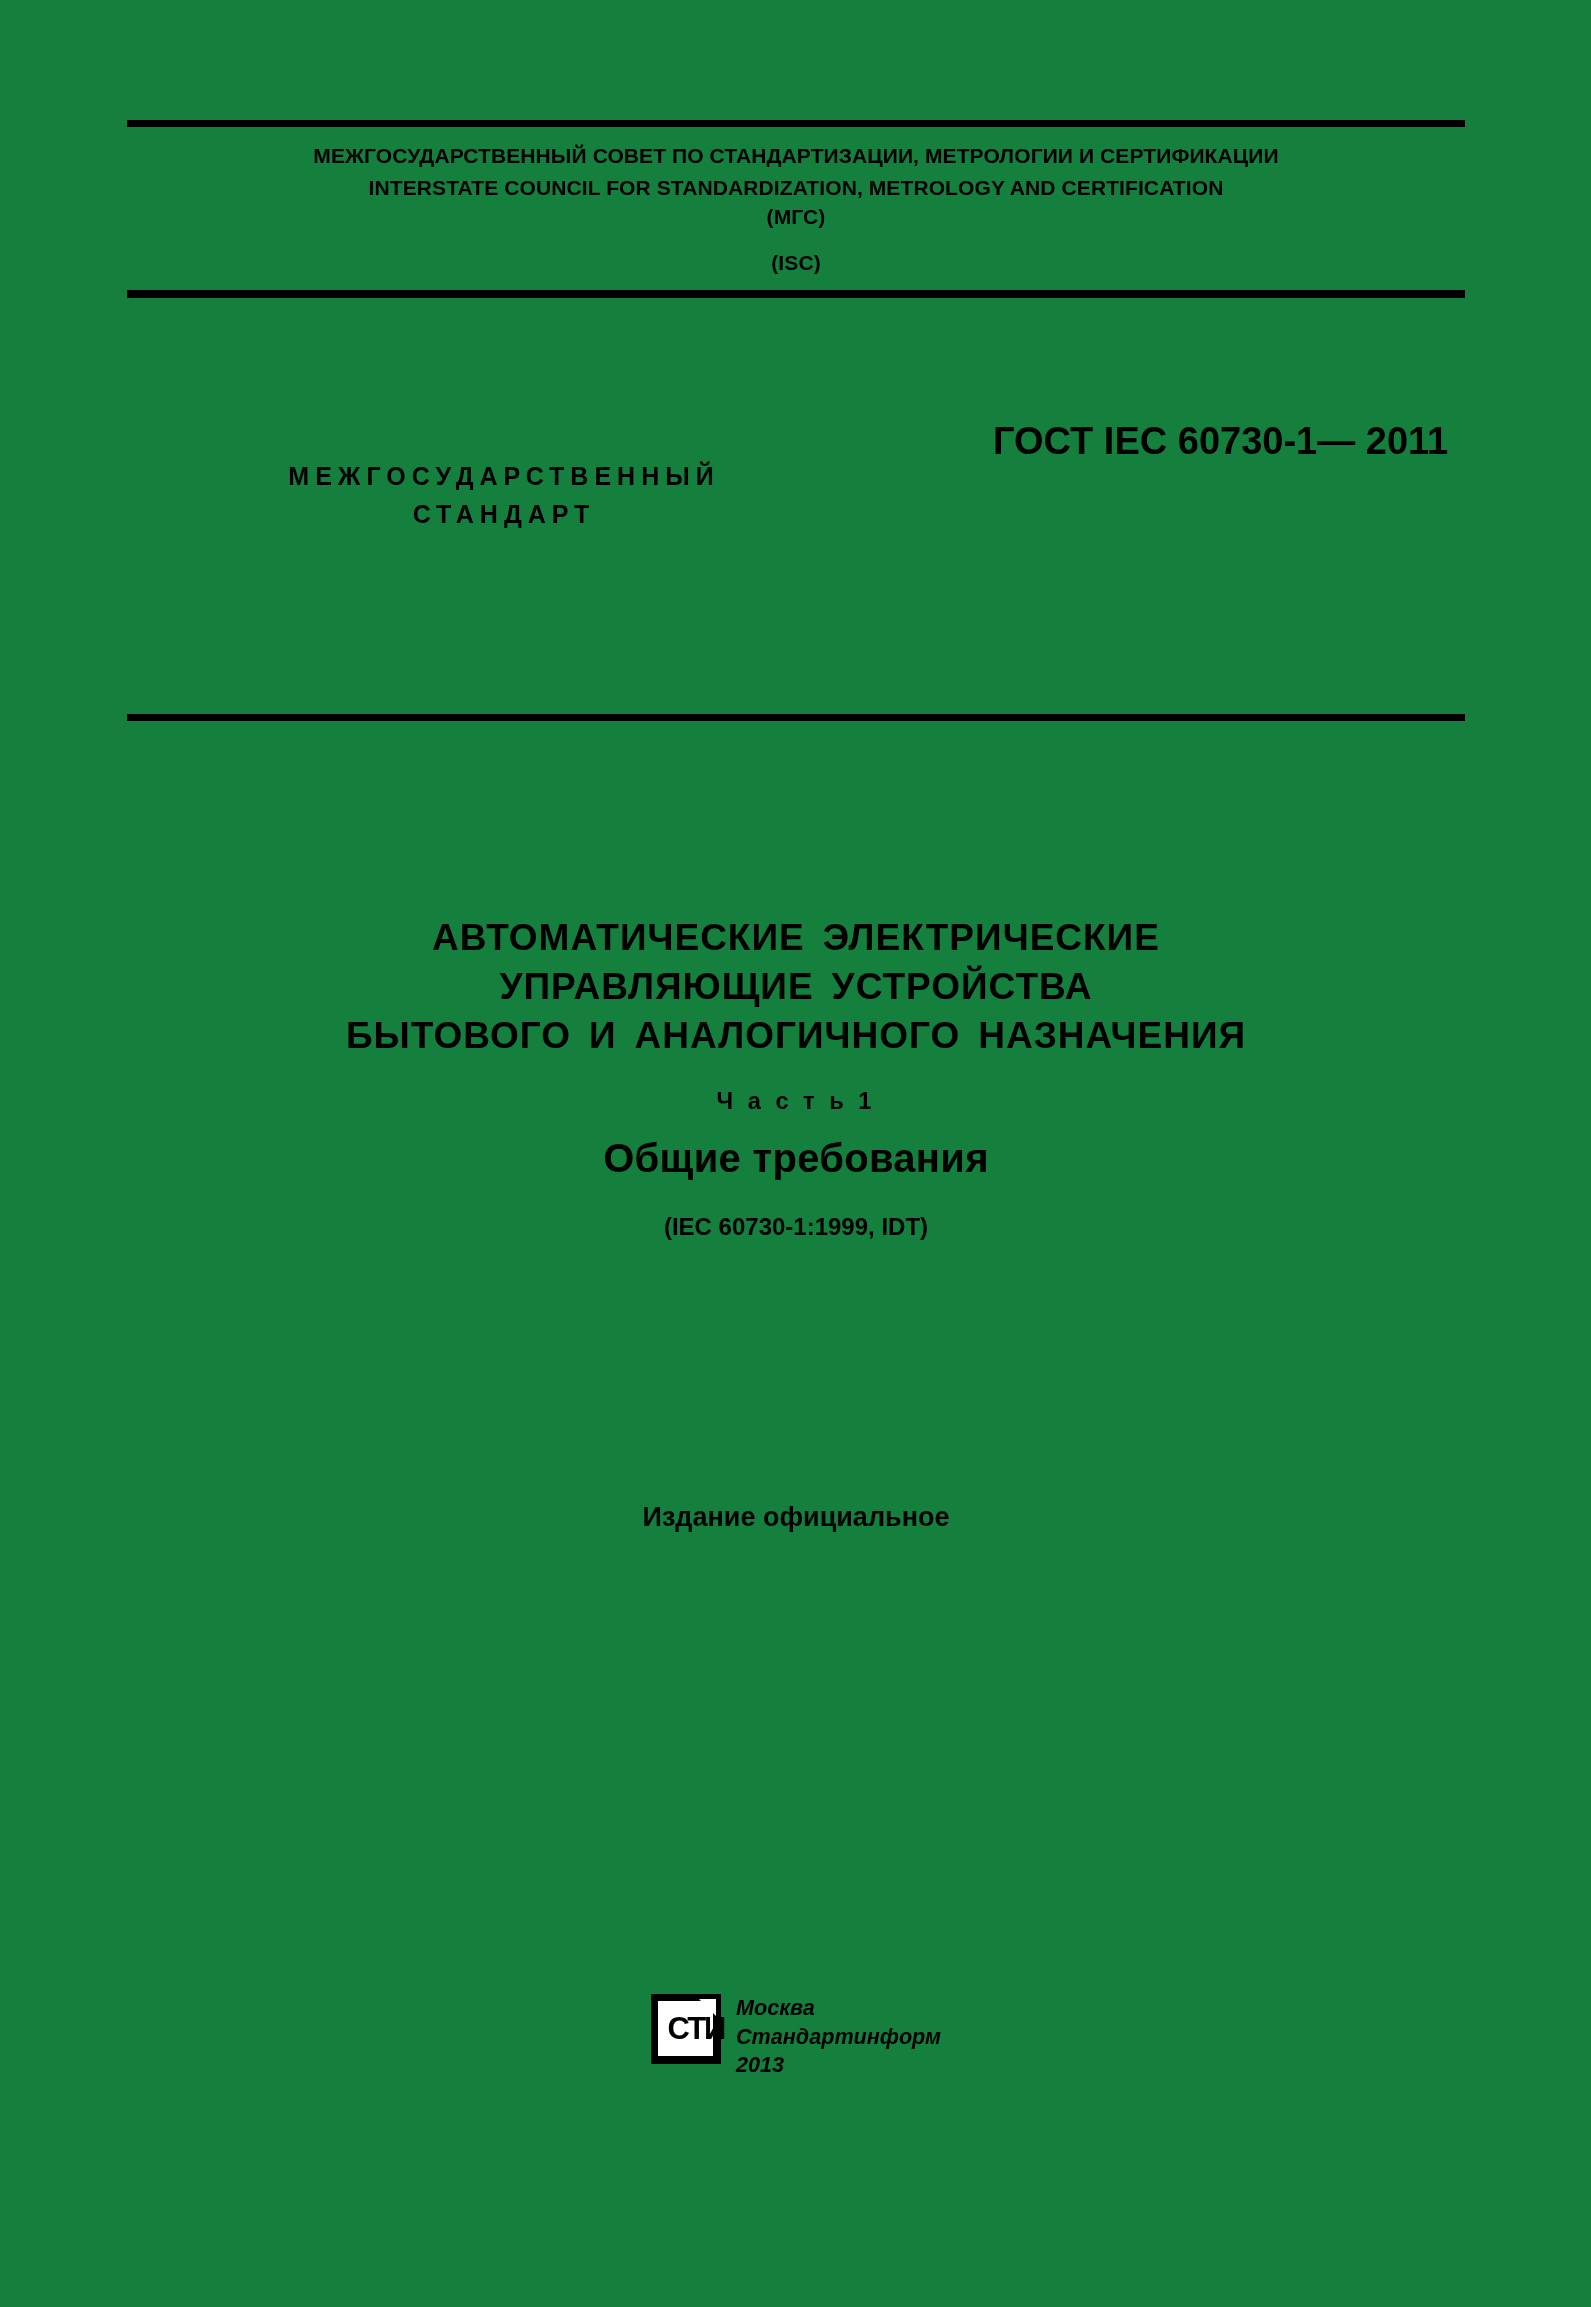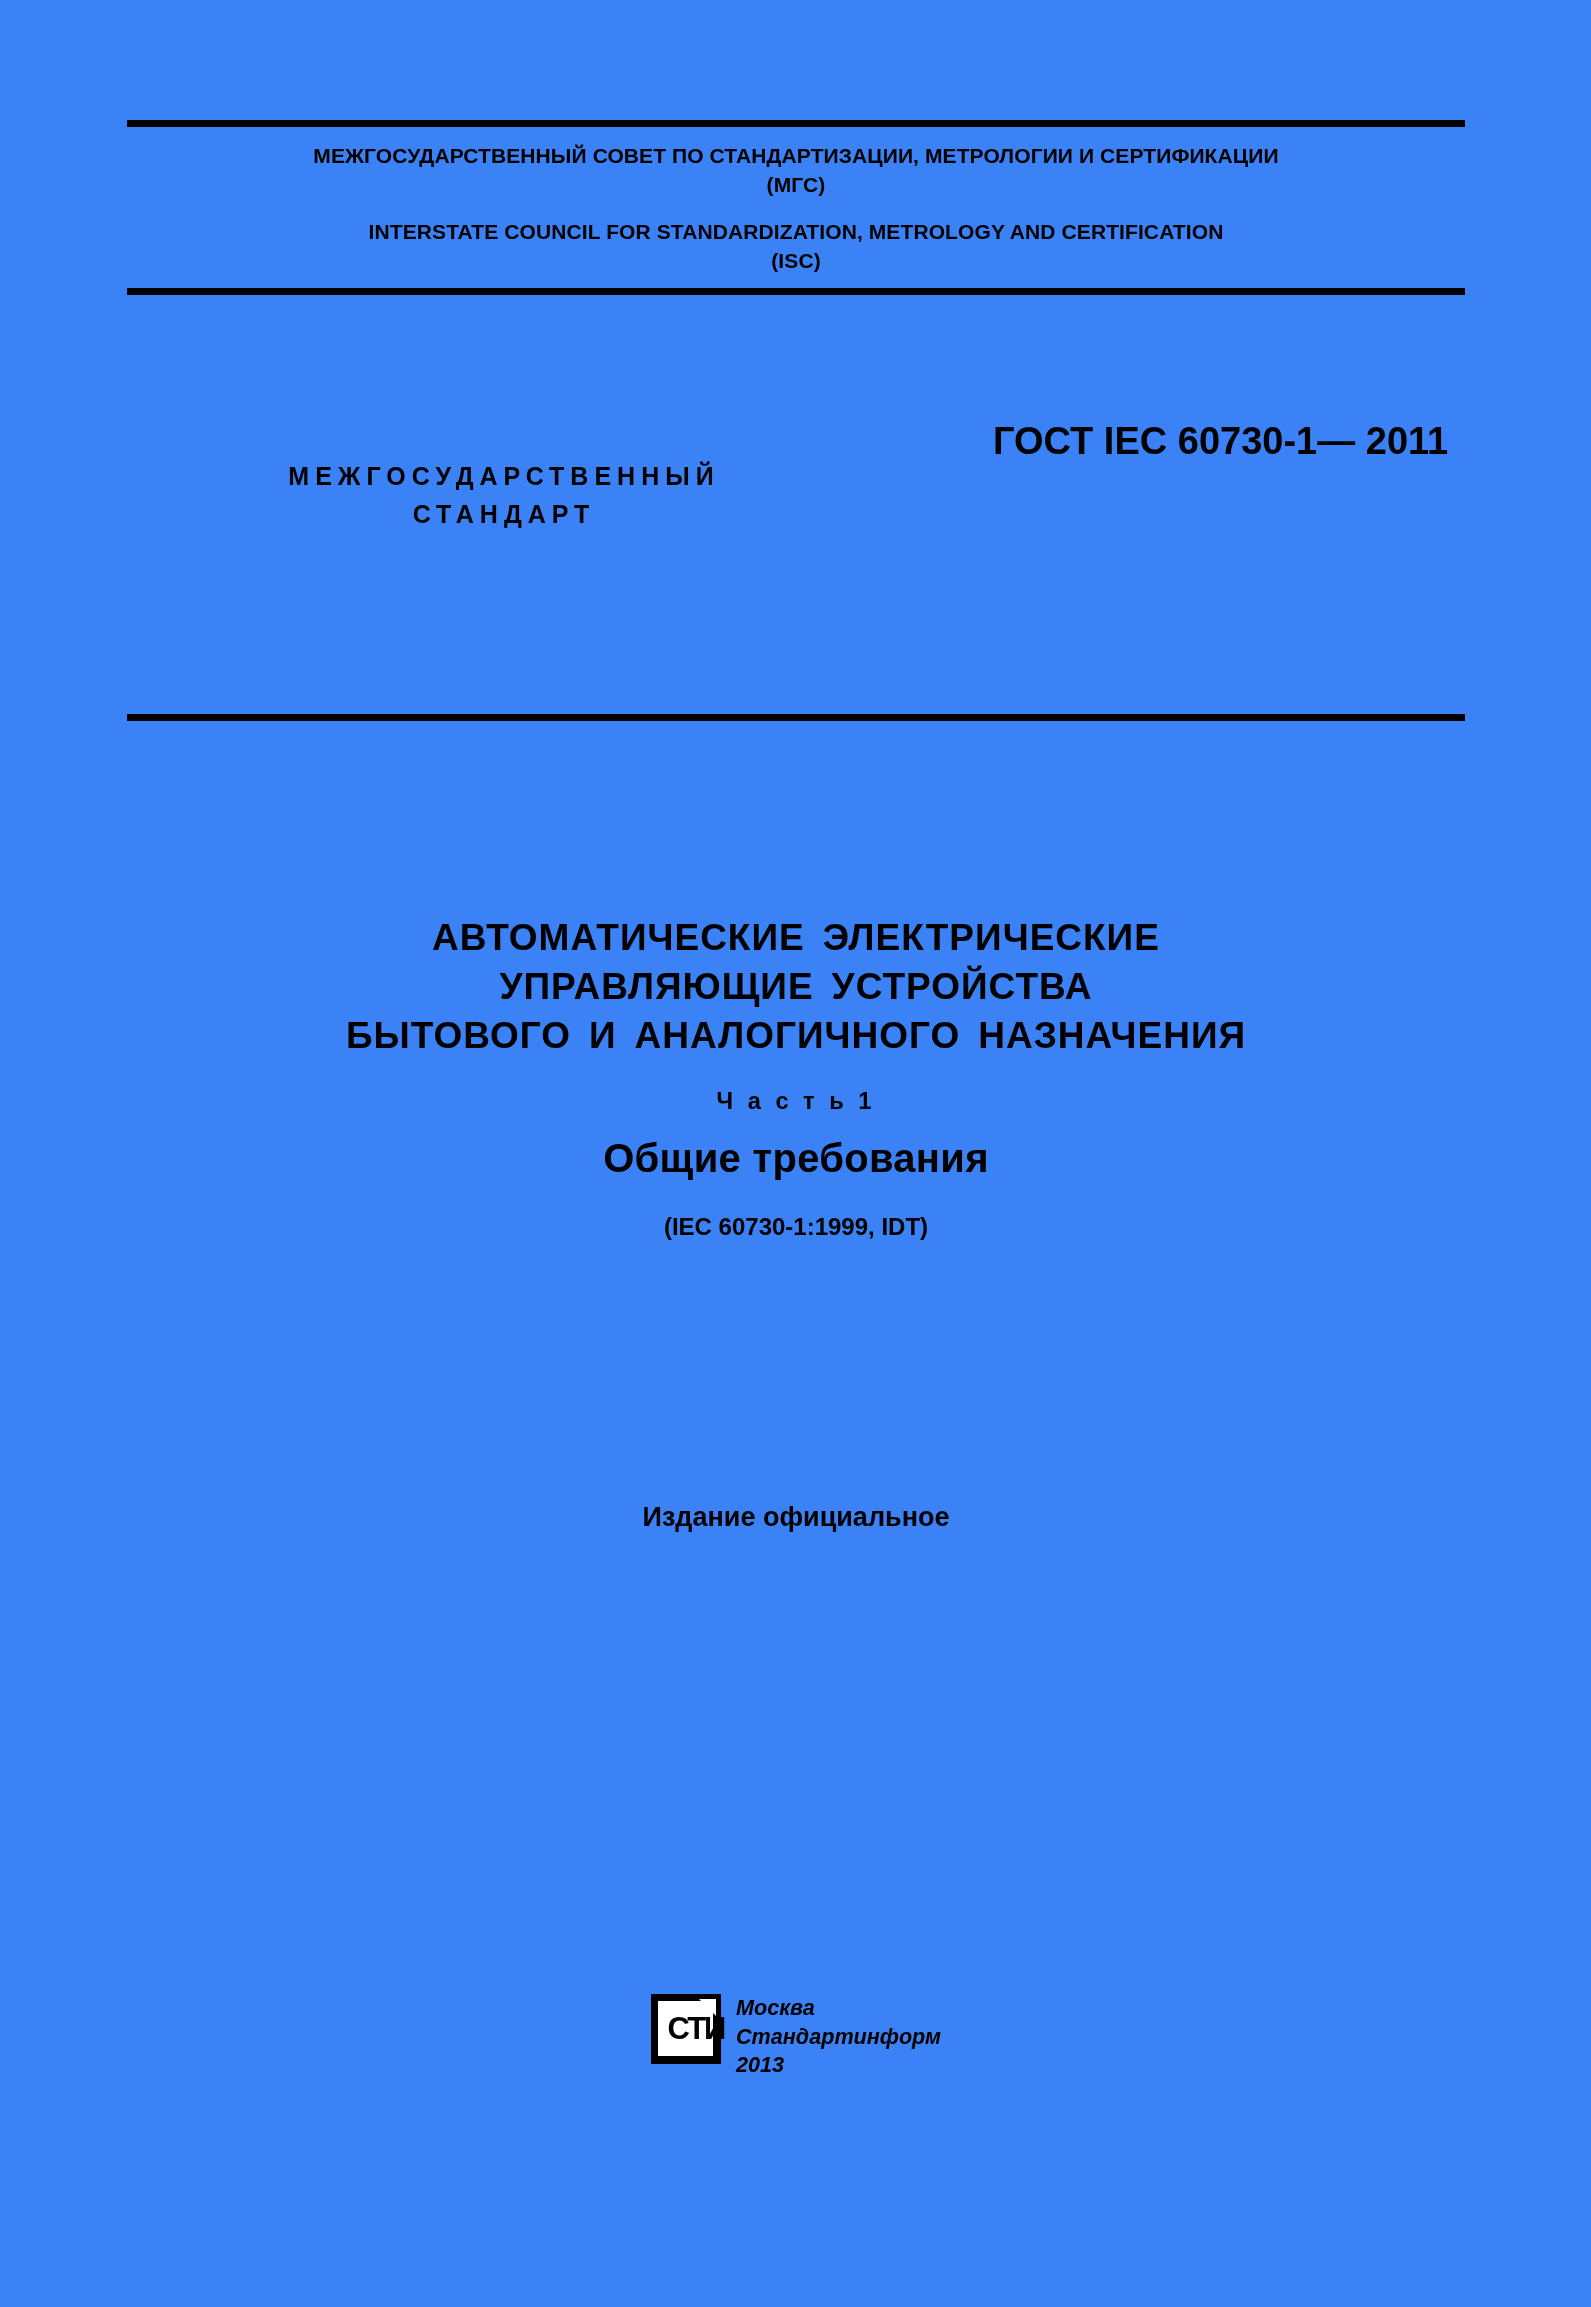--- a/index.html
+++ b/index.html
@@ -9,21 +9,21 @@
   }
   body {
     font-family: "Liberation Sans", sans-serif;
     color: #000000;
   }
   .page {
     position: relative;
     width: 1591px;
     height: 2307px;
     margin: 0 auto;
-    background: #3b82f6;
+    background: #15803d;
     overflow: hidden;
   }
   .content {
     position: absolute;
     left: 127px;
     top: 0;
     width: 1338px;
     height: 2307px;
   }
 
@@ -204,22 +204,22 @@
 </head>
 <body>
 
 <div class="page">
   <div class="content">
 
     <div class="header-block">
       <div class="rule-thick"></div>
       <div class="header-text">
         <p class="line">МЕЖГОСУДАРСТВЕННЫЙ СОВЕТ ПО СТАНДАРТИЗАЦИИ, МЕТРОЛОГИИ И СЕРТИФИКАЦИИ</p>
+        <p class="line en">INTERSTATE COUNCIL FOR STANDARDIZATION, METROLOGY AND CERTIFICATION</p>
         <p class="line sub">(МГС)</p>
-        <p class="line en">INTERSTATE COUNCIL FOR STANDARDIZATION, METROLOGY AND CERTIFICATION</p>
         <p class="line">(ISC)</p>
       </div>
       <div class="rule-thick"></div>
     </div>
 
     <div class="std-row">
       <div class="std-kind">
         <div class="k1">МЕЖГОСУДАРСТВЕННЫЙ</div>
         <div class="k2">СТАНДАРТ</div>
       </div>

